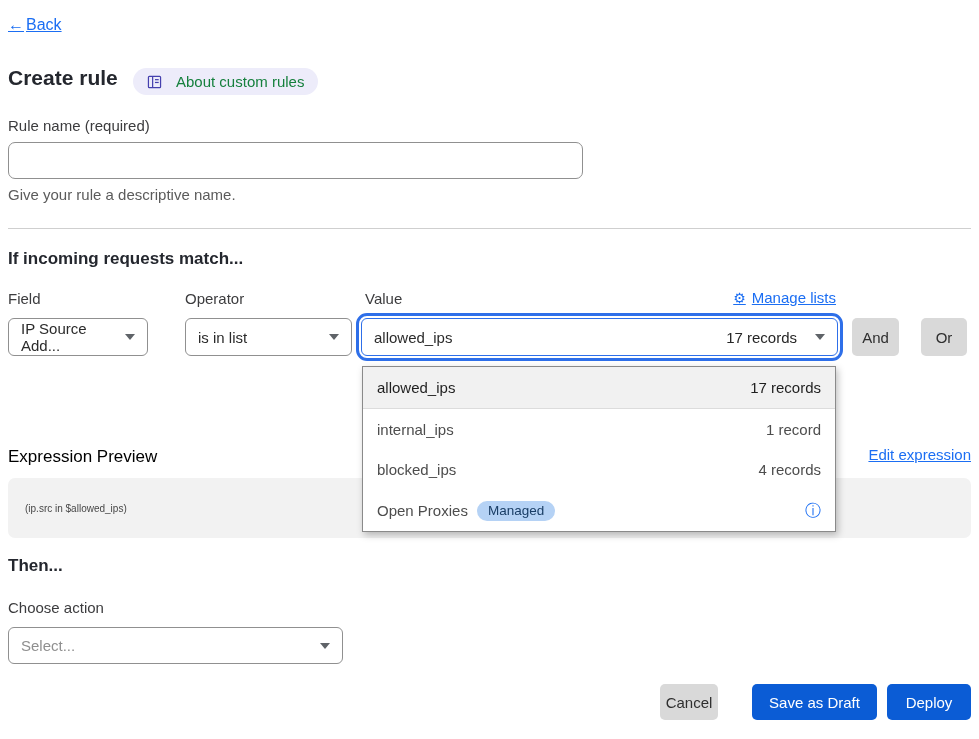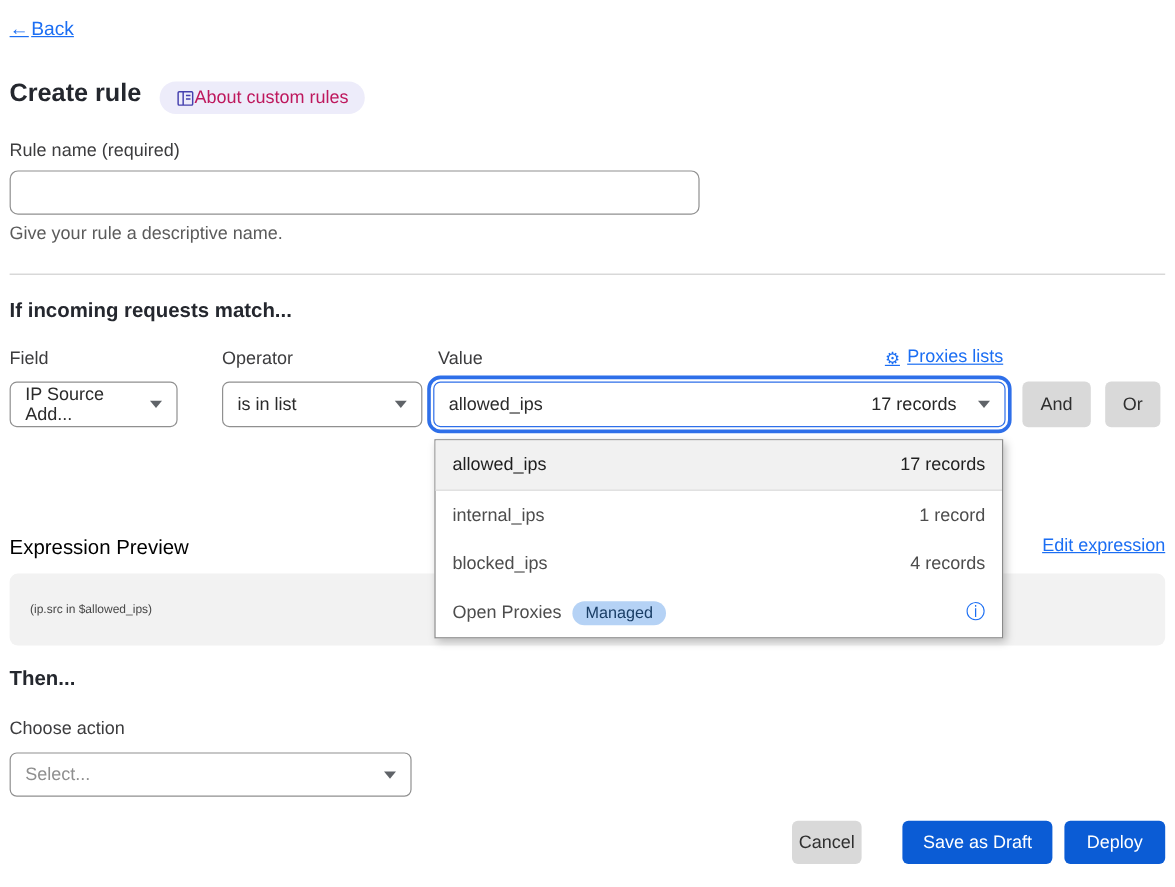--- a/index.html
+++ b/index.html
@@ -6,22 +6,22 @@
   body { background:#fff; font-family:"Liberation Sans", sans-serif; }
   .canvas { position:relative; width:979px; height:739px; background:#fff; overflow:hidden; }
 
   a.link { color:#1b6ef3; text-decoration:underline; cursor:pointer; }
 
   .back-link { position:absolute; left:8px; top:16px; font-size:16px; display:flex; align-items:center; gap:2px; }
   .back-arrow { text-decoration:none; display:inline-block; }
 
   .page-title { position:absolute; left:8px; top:66px; font-size:21px; font-weight:700; color:#24272e; }
 
-  .about-pill { position:absolute; left:133px; top:68px; height:27px; display:flex; align-items:center; gap:0;
-    padding:0 14px; background:#edecfa; border-radius:14px; color:#be185d; font-size:15px; cursor:pointer; }
+  .about-pill { position:absolute; left:133px; top:68px; height:27px; display:flex; align-items:center; gap:14px;
+    padding:0 14px; background:#edecfa; border-radius:14px; color:#15803d; font-size:15px; cursor:pointer; }
   .about-pill svg { display:block; }
 
   .field-label { font-size:15px; color:#3c3c3e; position:absolute; }
   .helper-text { position:absolute; left:8px; top:186px; font-size:15px; color:#5b5b5b; }
 
   .rule-name-input { position:absolute; left:8px; top:142px; width:575px; height:37px;
     border:1px solid #909090; border-radius:7px; font-size:15px; padding:0 12px; color:#222; background:#fff; }
 
   .divider { position:absolute; left:8px; top:228px; width:963px; height:1px; background:#cfcfcf; }
 
@@ -98,42 +98,42 @@
   <div class="divider"></div>
 
   <div class="section-title" style="top:249px;">If incoming requests match...</div>
 
   <div class="field-label" style="left:8px; top:290px;">Field</div>
   <div class="field-label" style="left:185px; top:290px;">Operator</div>
   <div class="field-label" style="left:365px; top:290px;">Value</div>
 
   <a class="link manage-lists">
     <span class="gear-icon">⚙</span>
-    <span>Proxies lists</span>
+    <span>Manage lists</span>
   </a>
 
   <div class="select" style="left:8px; top:318px; width:140px;">
     <span>IP Source Add...</span>
     <span class="chevron"></span>
   </div>
 
   <div class="select" style="left:185px; top:318px; width:167px;">
     <span>is in list</span>
     <span class="chevron"></span>
   </div>
 
   <div class="select select-focused" style="left:361px; top:318px; width:477px;">
     <span>allowed_ips</span>
     <span class="value-right">
       <span>17 records</span>
       <span class="chevron"></span>
     </span>
   </div>
 
-  <button class="pill-btn" style="left:852px; top:318px; width:57px;">And</button>
+  <button class="pill-btn" style="left:852px; top:318px; width:47px;">And</button>
   <button class="pill-btn" style="left:921px; top:318px; width:46px;">Or</button>
 
   <div class="dropdown">
     <div class="dropdown-row selected">
       <span>allowed_ips</span>
       <span class="records">17 records</span>
     </div>
     <div class="dropdown-row">
       <span>internal_ips</span>
       <span class="records">1 record</span>

